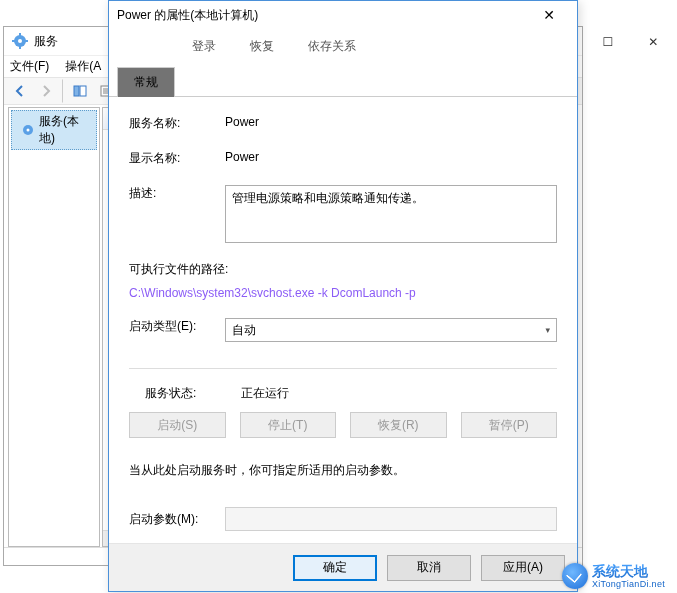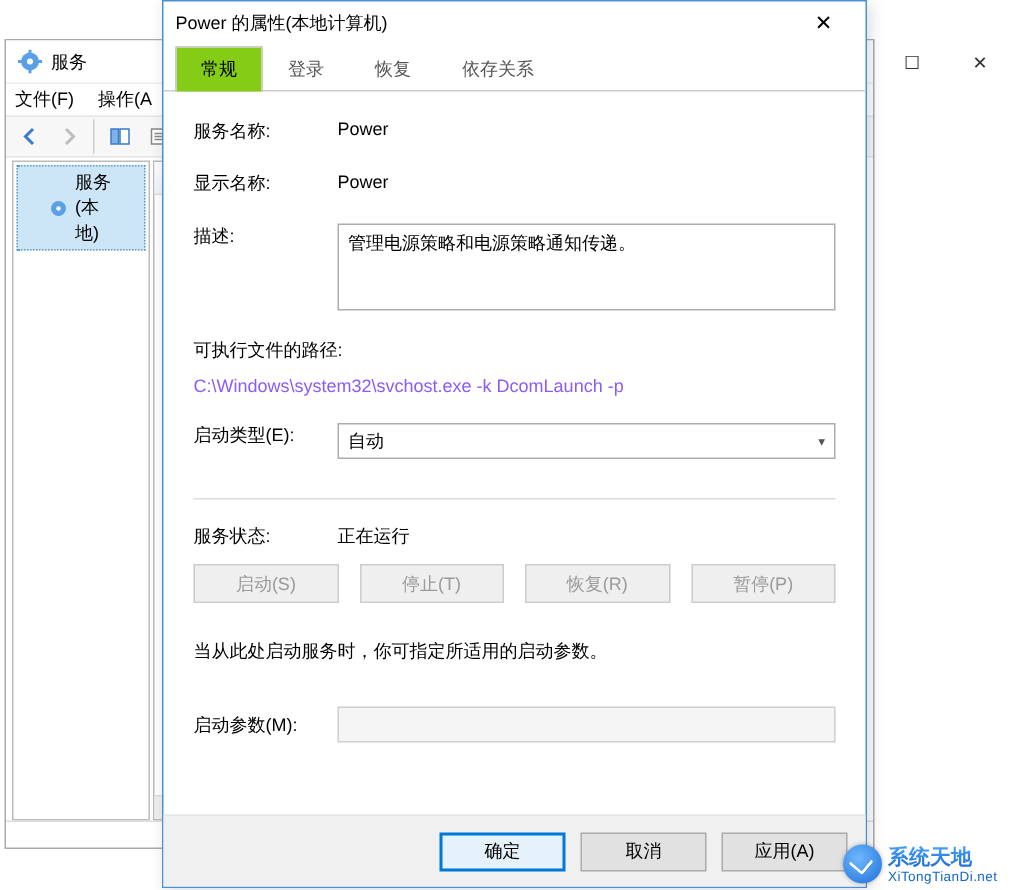--- a/index.html
+++ b/index.html
@@ -10,21 +10,21 @@
 .bg-titlebar { height: 28px; display: flex; align-items: center; padding: 0 8px; background: #fff; }
 .bg-icon { width: 16px; height: 16px; margin-right: 6px; }
 .bg-controls { position: absolute; right: 1px; top: 26px; display: flex; }
 .bg-ctrl { width: 46px; height: 28px; display: flex; align-items: center; justify-content: center; color: #333; }
 .bg-menu { height: 22px; display: flex; align-items: center; padding: 0 6px; gap: 16px; background: #fff; border-top: 1px solid #eee; }
 .bg-toolbar { height: 28px; display: flex; align-items: center; padding: 0 4px; gap: 2px; border-top: 1px solid #e5e5e5; border-bottom: 1px solid #e5e5e5; background: #f7f7f7; }
 .tb-btn { width: 24px; height: 24px; display: flex; align-items: center; justify-content: center; border: 1px solid transparent; }
 .tb-btn.sep { border-left: 1px solid #ccc; width: 1px; padding: 0; margin: 0 2px; }
 .bg-body { position: absolute; top: 80px; bottom: 18px; left: 4px; right: 4px; display: flex; }
 .bg-tree { width: 92px; border: 1px solid #bbb; background: #fff; padding: 2px; }
-.tree-item { display: flex; align-items: center; gap: 4px; padding: 2px 20px; background: #cde6f7; border: 1px dotted #5c9ccc; }
+.tree-item { display: flex; align-items: center; gap: 4px; padding: 2px 9px; background: #cde6f7; border: 1px dotted #5c9ccc; }
 .bg-list { flex: 1; margin-left: 2px; border: 1px solid #bbb; background: #fff; position: relative; }
 .list-header { position: absolute; top:0; left:0; right:16px; height: 22px; background: linear-gradient(to bottom, #fff, #eef3fb); border-bottom: 1px solid #ddd; }
 .scroll-v { position:absolute; right:0; top:0; bottom:16px; width:16px; background:#f0f0f0; border-left:1px solid #ddd; }
 .scroll-h { position:absolute; left:0; right:0; bottom:0; height:16px; background:#f0f0f0; border-top:1px solid #ddd; display:flex; align-items:center; justify-content:flex-end; }
 .scroll-h::after { content:"▶"; font-size:9px; color:#666; margin-right:3px; }
 .bg-status { position:absolute; bottom:0; left:0; right:0; height:18px; border-top:1px solid #ddd; }
 
 
 .watermark { position: absolute; right: 12px; bottom: 4px; display:flex; align-items:center; gap:4px; }
 .wm-badge { width:26px; height:26px; border-radius:50%; background: radial-gradient(circle at 40% 35%, #6fb8ff, #1e6fd9); box-shadow: 0 0 3px rgba(0,0,0,.3); position:relative; }
@@ -32,21 +32,21 @@
 .wm-text { font-weight:bold; font-size:14px; background:linear-gradient(#4aa3ff,#1566c9); -webkit-background-clip:text; color:transparent; }
 .wm-sub { font-size:9px; color:#1566c9; letter-spacing:.3px; margin-top:-2px; }
 
 
 .dlg { position: absolute; left: 108px; top: 0; width: 470px; height: 592px; background: #fff; border: 1px solid #4a90d9; box-shadow: 2px 2px 10px rgba(0,0,0,.15); display:flex; flex-direction:column; }
 .dlg-title { height: 28px; display:flex; align-items:center; padding: 0 8px; }
 .dlg-title span { flex:1; }
 .dlg-close { width: 40px; height: 24px; display:flex; align-items:center; justify-content:center; font-size:14px; }
 .dlg-tabs { display:flex; border-bottom: 1px solid #ccc; padding: 0 8px; margin-top: 2px; }
 .tab { padding: 6px 16px; border: 1px solid transparent; border-bottom: none; margin-bottom: -1px; color: #555; }
-.tab.active { border-color: #ccc; background: #84cc16; color:#000; }
+.tab.active { border-color: #ccc; background: #737373; color:#000;margin-top:36px; }
 .dlg-body { flex:1; padding: 18px 20px 10px 20px; }
 .row { display:flex; margin-bottom: 18px; align-items: flex-start; }
 .lbl { width: 96px; color:#000; }
 .val { flex:1; }
 .desc-box { flex:1; border: 1px solid #adadad; height: 58px; padding: 4px 6px; background:#fff; overflow:auto; }
 .path { margin: 8px 0 18px 0; color:#8b5cf6; }
 .select { flex:1; height: 24px; border: 1px solid #adadad; background:#fff; display:flex; align-items:center; padding:0 6px; justify-content:space-between; }
 .sel-arrow { font-size:9px; color:#555; }
 .hr { border: none; border-top: 1px solid #ddd; margin: 26px 0 16px 0; }
 .btn-row { display:flex; gap: 14px; margin: 10px 0 14px 0; }
@@ -161,21 +161,21 @@
     <div>可执行文件的路径:</div>
     <div class="path">C:\Windows\system32\svchost.exe -k DcomLaunch -p</div>
     <div class="row">
       <div class="lbl">启动类型(E):</div>
       <div class="select">
         <span>自动</span>
         <span class="sel-arrow">▾</span>
       </div>
     </div>
     <hr class="hr">
-    <div class="row" style="margin-bottom:10px;">
+    <div class="row" style="margin-bottom:10px;margin-left:16px;">
       <div class="lbl">服务状态:</div>
       <div class="val">正在运行</div>
     </div>
     <div class="btn-row">
       <div class="sbtn">启动(S)</div>
       <div class="sbtn">停止(T)</div>
       <div class="sbtn">恢复(R)</div>
       <div class="sbtn">暂停(P)</div>
     </div>
     <div class="hint">当从此处启动服务时，你可指定所适用的启动参数。</div>

